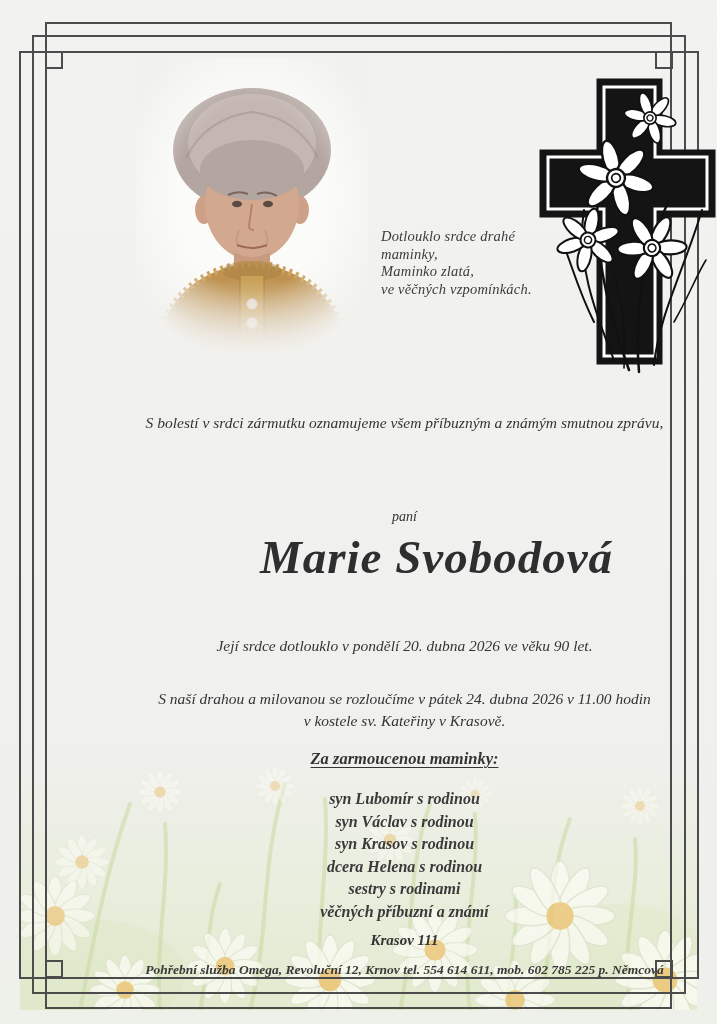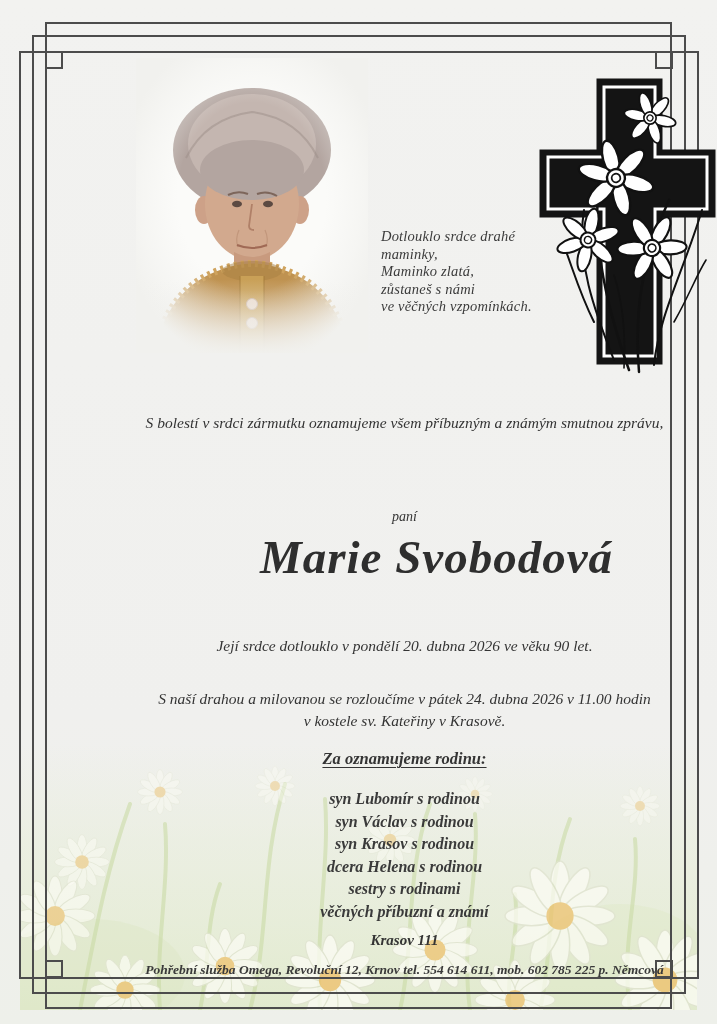--- a/index.html
+++ b/index.html
@@ -159,21 +159,20 @@
       <circle cx="116" cy="246" r="5.5" fill="#ead9cb" stroke="#c9b2a2"></circle>
       <circle cx="116" cy="265" r="5.5" fill="#ead9cb" stroke="#c9b2a2"></circle>
 
       <rect width="232" height="295" fill="url(#pvign)"></rect>
       <rect width="232" height="295" fill="url(#pbottom)"></rect>
     </svg>
 
     <div class="abs poem">
       <div>Dotlouklo srdce drahé maminky,</div>
       <div>Maminko zlatá,</div>
-      <div>zůstaneš s námi</div>
       <div>ve věčných vzpomínkách.</div>
     </div>
 
     <svg class="abs crossart" viewBox="0 0 200 316">
       <defs>
         <g id="daff">
           <g fill="#ffffff" stroke="#111111" stroke-width="2">
             <ellipse cx="0" cy="-17" rx="6.5" ry="15" transform="rotate(0)"></ellipse>
             <ellipse cx="0" cy="-17" rx="6.5" ry="15" transform="rotate(60)"></ellipse>
             <ellipse cx="0" cy="-17" rx="6.5" ry="15" transform="rotate(120)"></ellipse>
@@ -214,21 +213,21 @@
     <div class="abs centerline bigname">Marie Svobodová</div>
 
     <div class="abs centerline deathline">Její srdce dotlouklo v pondělí 20. dubna 2026 ve věku 90 let.</div>
 
     <div class="abs centerline farewell">
       <div>S naší drahou a milovanou se rozloučíme v pátek 24. dubna 2026 v 11.00 hodin</div>
       <div>v kostele sv. Kateřiny v Krasově.</div>
     </div>
 
     <div class="abs centerline famhead">
-      <span>Za oznamujeme rodinu:</span>
+      <span>Za zarmoucenou maminky:</span>
     </div>
 
     <div class="abs centerline members">
       <div>syn Lubomír s rodinou</div>
       <div>syn Václav s rodinou</div>
       <div>syn Krasov s rodinou</div>
       <div>dcera Helena s rodinou</div>
       <div>sestry s rodinami</div>
       <div>věčných příbuzní a známí</div>
     </div>

